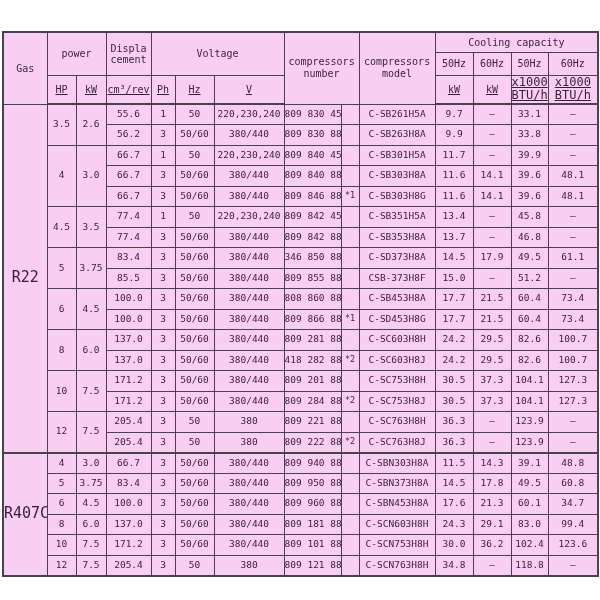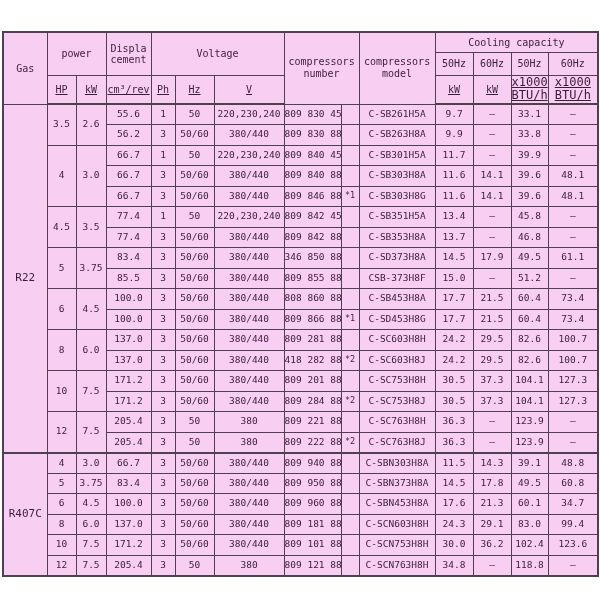--- a/index.html
+++ b/index.html
@@ -36,21 +36,21 @@
   thead tr.hdr-a{height:20px;}
   thead tr.hdr-b{height:23px;}
   thead tr.hdr-c{height:20px;}
   thead tr.hdr-c th{border-bottom:2px solid var(--line);text-decoration:underline;}
   tbody tr{height:20.5px;}
   tbody tr.sec-start td{border-top:2.5px solid var(--line);}
   .two-line{white-space:pre-line;line-height:1.1;text-align:center;}
   .wrap{white-space:normal;line-height:1.2;}
   .unit-small{font-size:12px;white-space:pre-line;line-height:1.15;}
   .mark-cell{font-size:8.5px;}
-  .gas-cell{font-size:11px;margin-left:16px;}
+  .gas-cell{font-size:15px;margin-left:16px;}
 </style>
 </head>
 <body>
 
 <div class="page">
   <table>
     <colgroup>
       <col style="width:44px">
         <col style="width:29px">
         <col style="width:30px">

